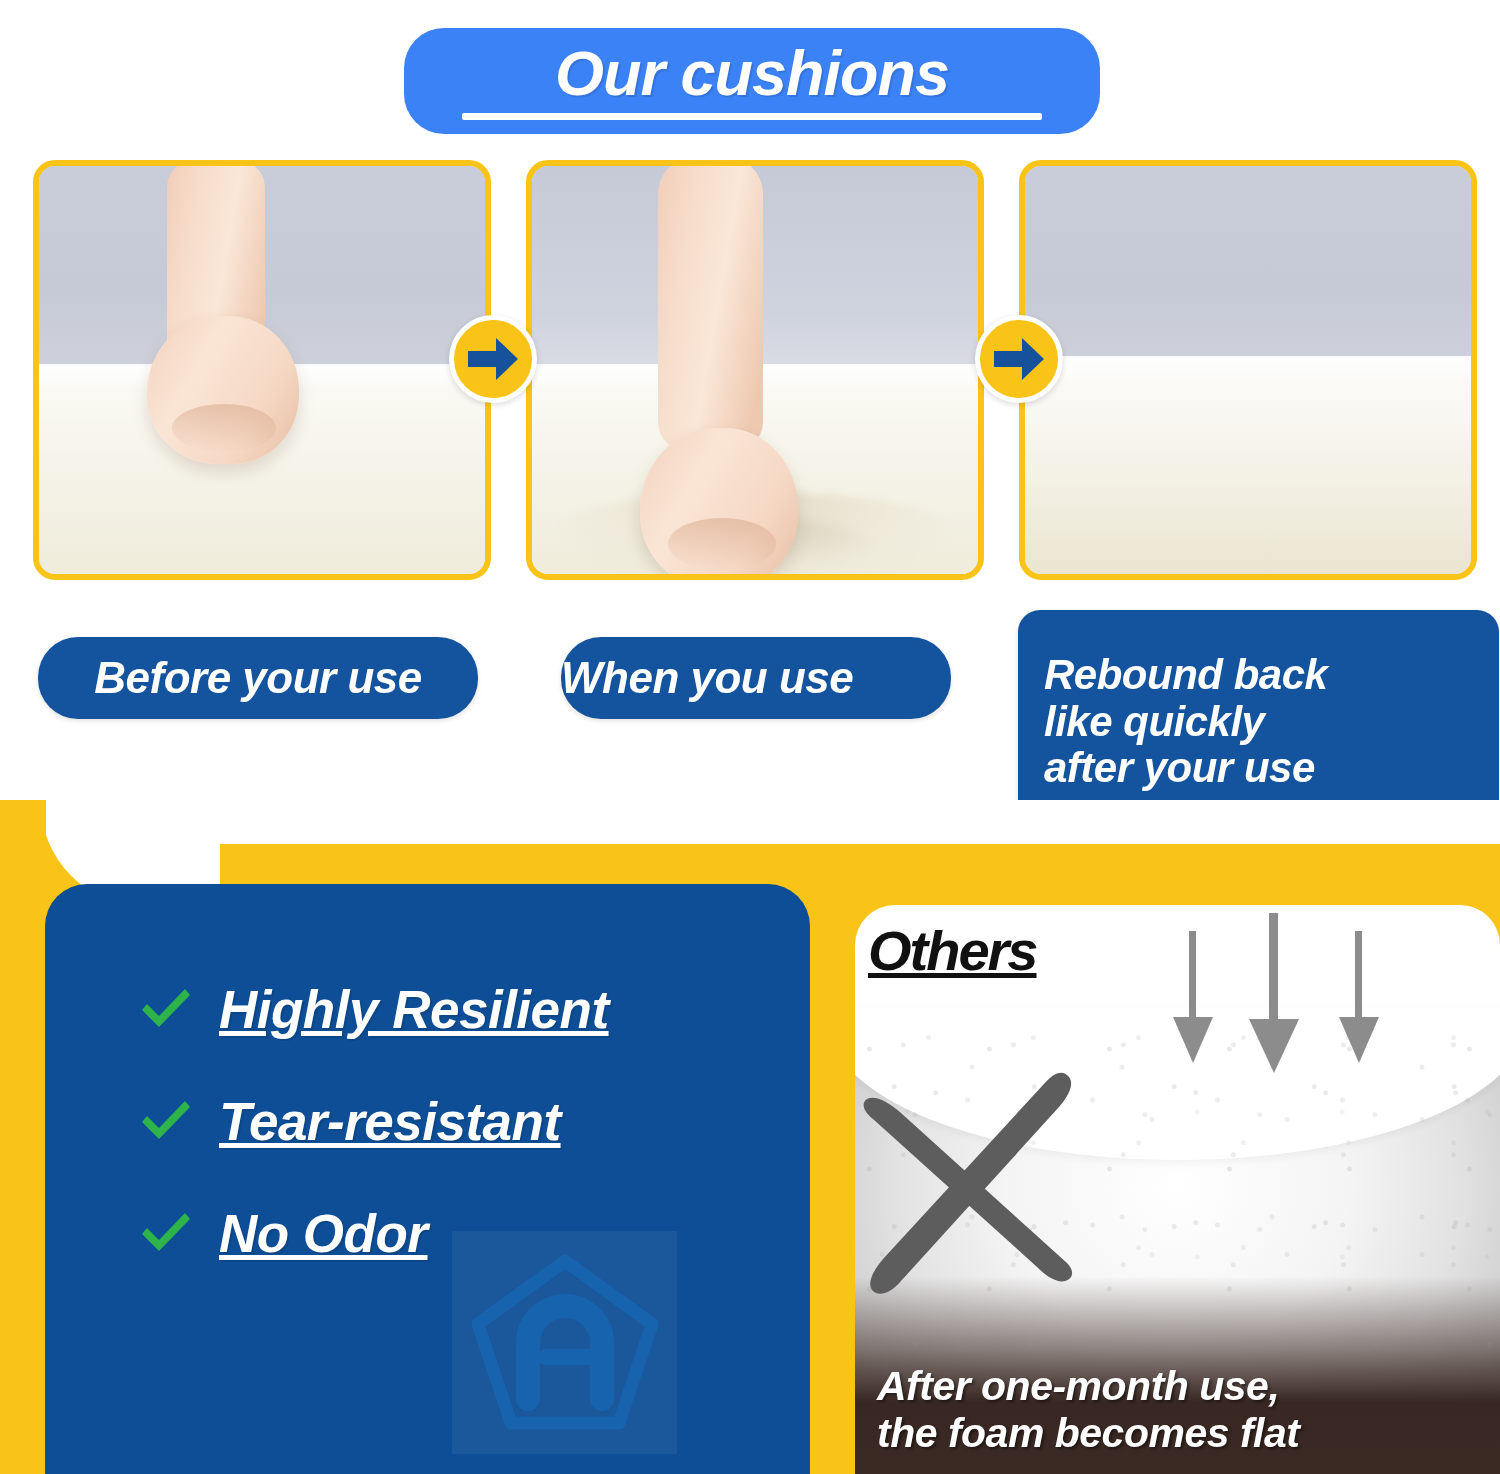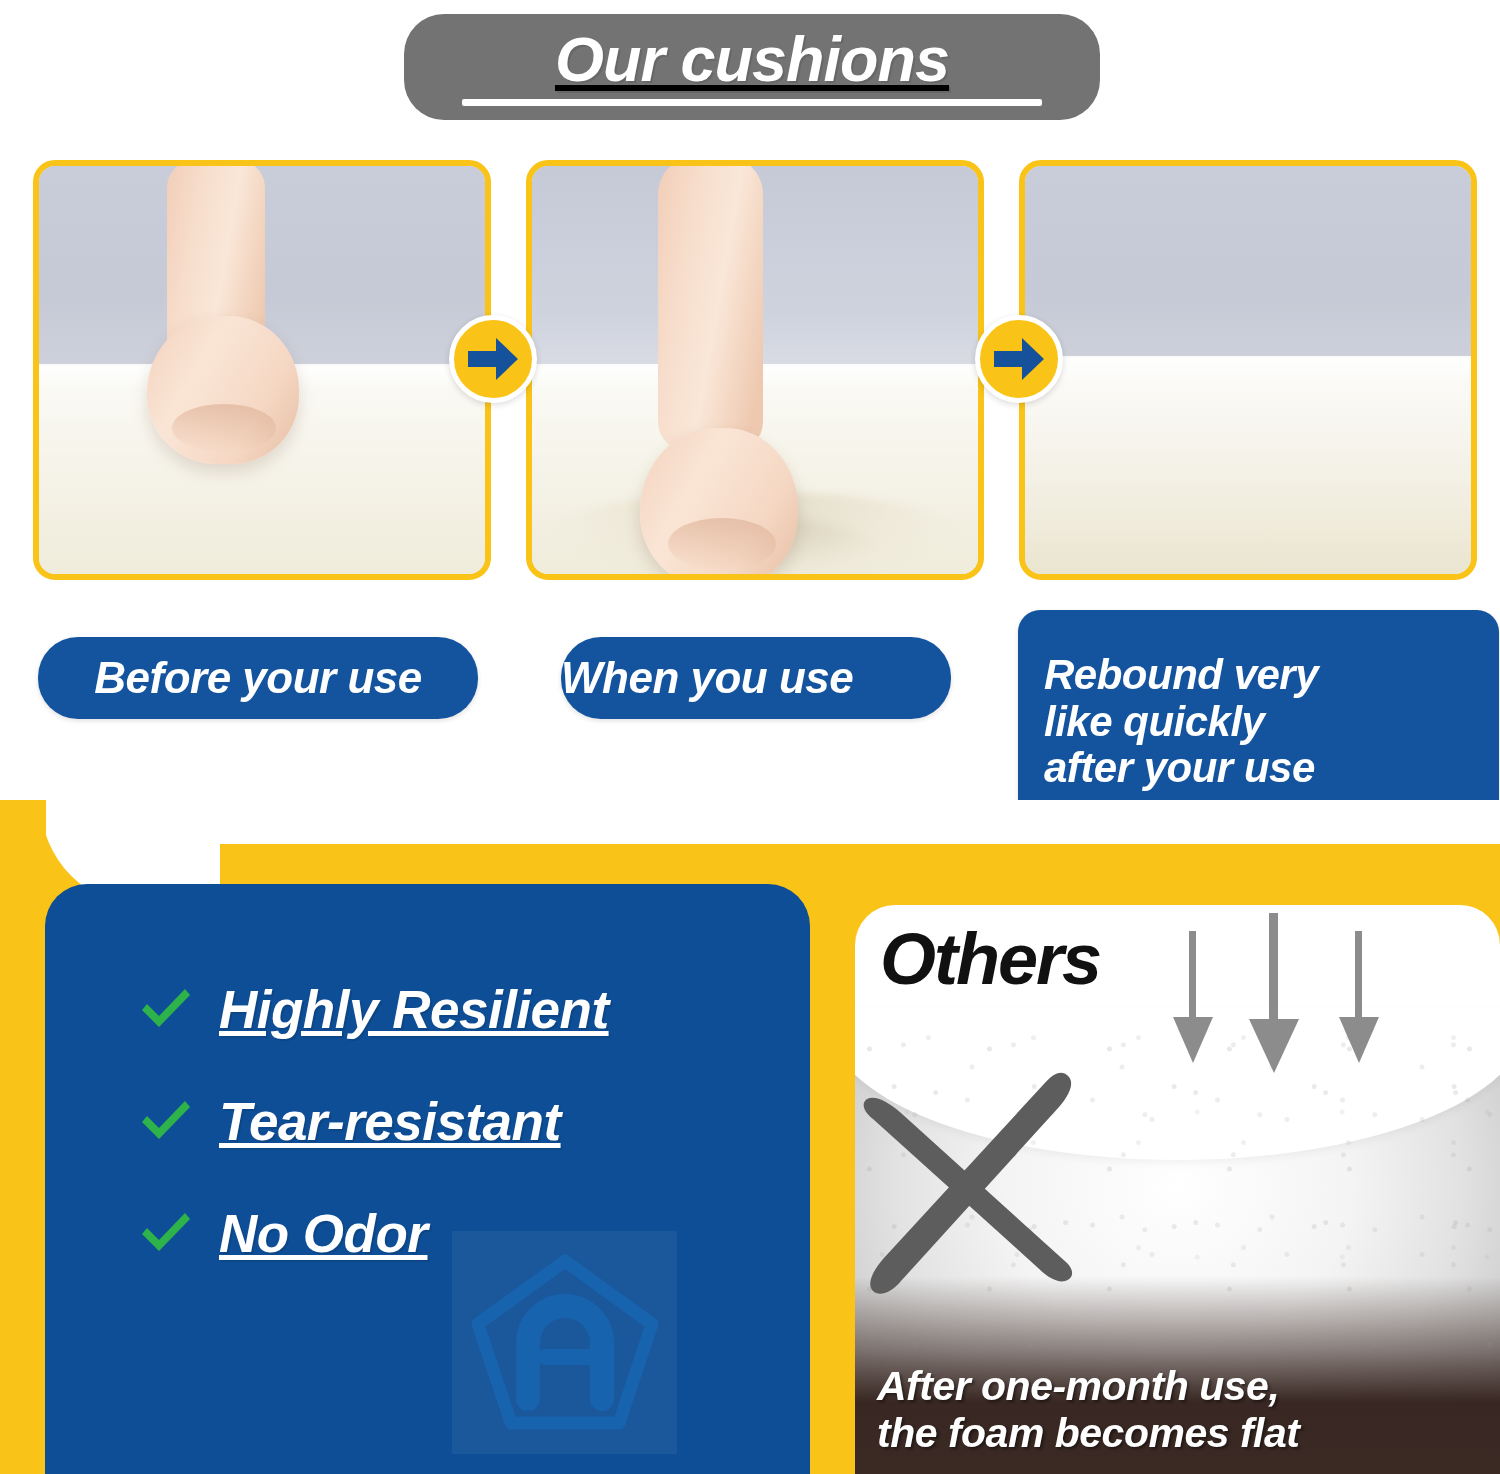--- a/index.html
+++ b/index.html
@@ -9,25 +9,25 @@
   }
   #page{
     position:relative;
     width:1500px;height:1474px;
     overflow:hidden;
     background:#ffffff;
   }
 
   
   .title-banner{
-    position:absolute;left:404px;top:14px;width:696px;height:106px;
-    background:#737373;
+    position:absolute;left:404px;top:28px;width:696px;height:106px;
+    background:#3b82f6;
     border-radius:40px;
     display:flex;flex-direction:column;
-    align-items:center;justify-content:center;text-decoration:underline;
+    align-items:center;justify-content:center;
   }
   .title-banner .title-text{
     color:#ffffff;
     font-size:63px;
     font-weight:bold;
     font-style:italic;
     letter-spacing:-1px;
     line-height:1;
     text-shadow:2px 2px 0 rgba(0,0,0,.10);
     white-space:nowrap;
@@ -201,24 +201,25 @@
 
   
   .others-card{
     position:absolute;left:855px;top:905px;width:645px;height:569px;
     background:#ffffff;
     border-radius:40px 40px 0 0;
     overflow:hidden;
     z-index:4;
   }
   .others-title{
-    position:absolute;left:25px;top:18px;
-    font-size:72px;font-weight:bold;font-style:italic;
+    position:absolute;left:13px;top:18px;
+    font-size:56px;font-weight:bold;font-style:italic;
     color:#111111;letter-spacing:-2px;line-height:1;
     z-index:3;
+    text-decoration:underline;
   }
   .down-arrows{
     position:absolute;left:300px;top:8px;width:260px;height:160px;z-index:3;
   }
   
   .others-photo{
     position:absolute;left:0;right:0;top:120px;bottom:0;
     background:
       linear-gradient(180deg, rgba(255,255,255,0) 0%, rgba(255,255,255,0) 56%, rgba(62,44,38,.55) 72%, #382722 84%, #3b2a24 100%),
       radial-gradient(ellipse at 50% 36%, #ffffff 0%, #f4f4f4 38%, #e2e2e2 62%, #cfcfcf 78%, #b9b7b5 92%);
@@ -323,21 +324,21 @@
 
   <div class="pill pill-1">
     <span class="pill-text">Before your use</span>
   </div>
 
   <div class="pill pill-2">
     <span class="pill-text">When you use</span>
   </div>
 
   <div class="pill pill-3">
-    <span class="pill-line">Rebound very</span>
+    <span class="pill-line">Rebound back</span>
     <span class="pill-line">like  quickly</span>
     <span class="pill-line">after your use</span>
   </div>
 
   <div class="yellow-band"></div>
   <div class="white-top-strip"></div>
   <div class="white-top-strip-round"></div>
   <div class="notch"></div>
   <div class="notch-fill"></div>
 

